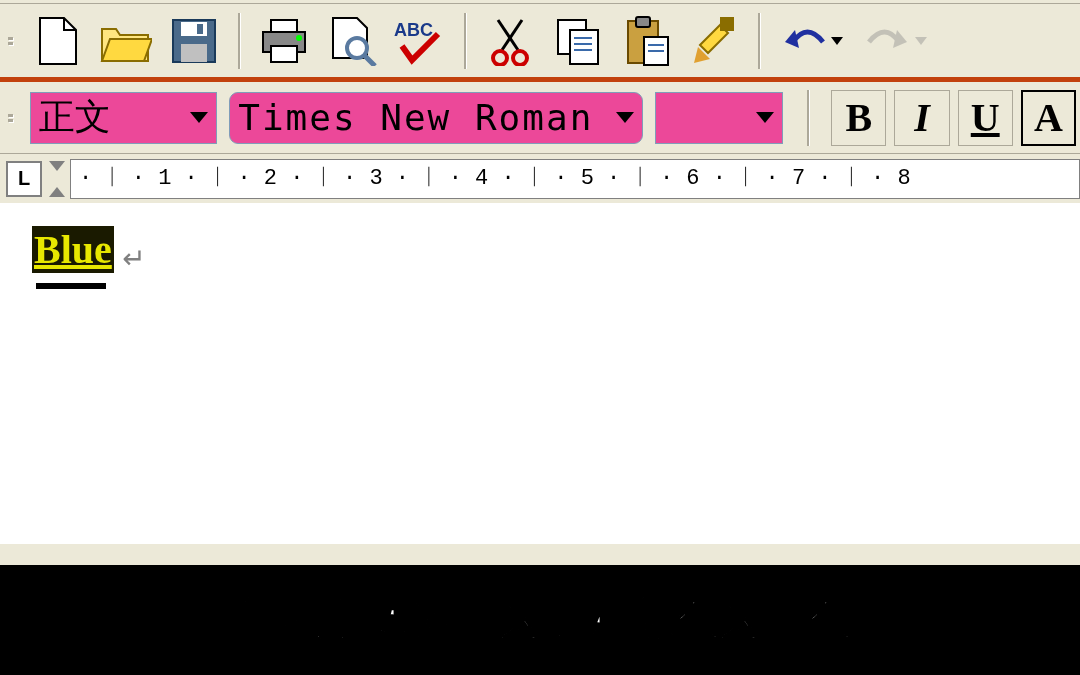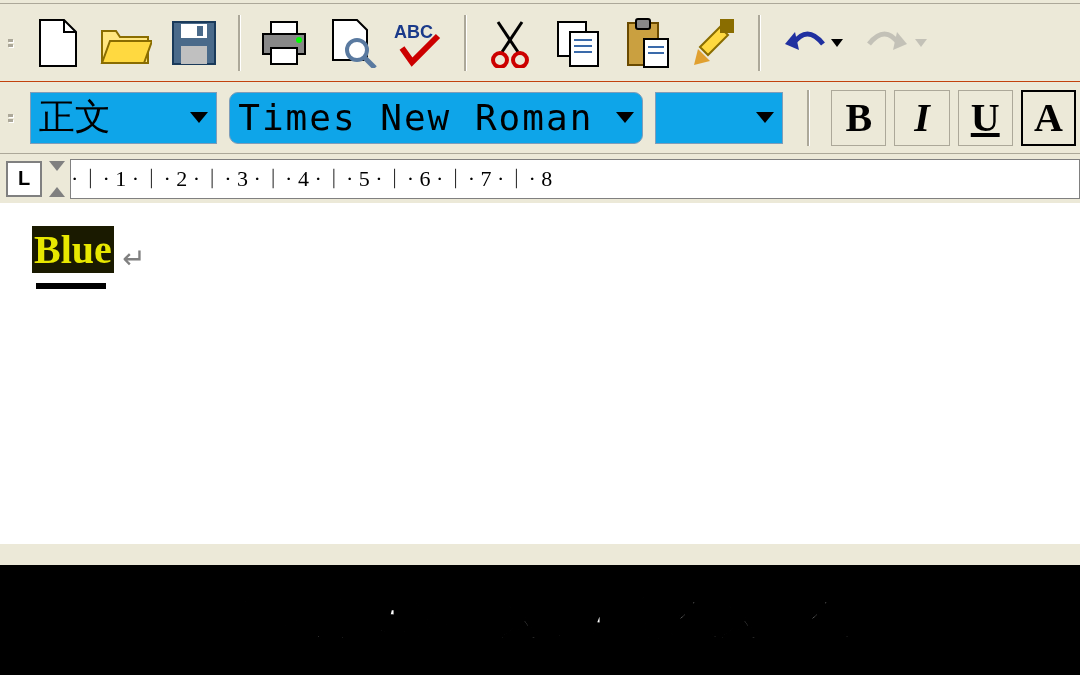--- a/index.html
+++ b/index.html
@@ -8,21 +8,21 @@
   background: #ece9d8;
   width: 1080px;
   height: 675px;
   overflow: hidden;
   position: relative;
 }
 .toolbar-row {
   display: flex;
   align-items: center;
   background: #ece9d8;
-  border-bottom: 1px solid #c2410c;
+  border-bottom: 5px solid #c2410c;
   padding: 3px 0;
   height: 78px;
 }
 .toolbar-grip {
   width: 10px;
   height: 60px;
   display: flex;
   flex-direction: column;
   justify-content: center;
   gap: 2px;
@@ -61,21 +61,21 @@
   display: flex;
   align-items: center;
   background: #ece9d8;
   border-bottom: 1px solid #aca899;
   height: 72px;
   padding: 4px 0;
 }
 .combo {
   display: flex;
   align-items: center;
-  background: #0ea5e9;
+  background: #ec4899;
   border: 1px solid #7f9db9;
   height: 52px;
   margin: 4px 6px;
   padding: 0 8px;
   font-size: 36px;
   cursor: pointer;
 }
 .combo-style { width: 190px; font-family: "SimSun", serif; }
 .combo-font { width: 420px; font-family: monospace; letter-spacing: 2px; border-radius: 9px; }
 .combo-size { width: 130px; font-family: "SimSun", serif; }
@@ -144,42 +144,44 @@
   width: 0; height: 0;
   border-left: 8px solid transparent;
   border-right: 8px solid transparent;
   border-bottom: 10px solid #808080;
 }
 .ruler {
   flex: 1;
   height: 40px;
   background: #fff;
   border: 1px solid #808080;
-  font-family: Liberation Serif, serif;
+  font-family: Liberation Mono, monospace;
   font-size: 22px;
   display: flex;
   align-items: center;
+  padding-left: 8px;
   letter-spacing: 0;
   white-space: nowrap;
   overflow: hidden;
 }
 .doc-area {
   background: #fff;
   height: 340px;
   padding: 22px 32px;
   position: relative;
 }
 .selected-text {
   display: inline-block;
   background: #1a1a00;
   color: #e8e800;
   font-family: "Times New Roman", serif;
   font-weight: bold;
   font-size: 40px;
   padding: 0 2px;
+  text-decoration: underline;
 }
 .para-mark {
   font-size: 28px;
   color: #808080;
   margin-left: 4px;
   vertical-align: middle;
 }
 .underline-cursor {
   width: 70px;
   height: 6px;

